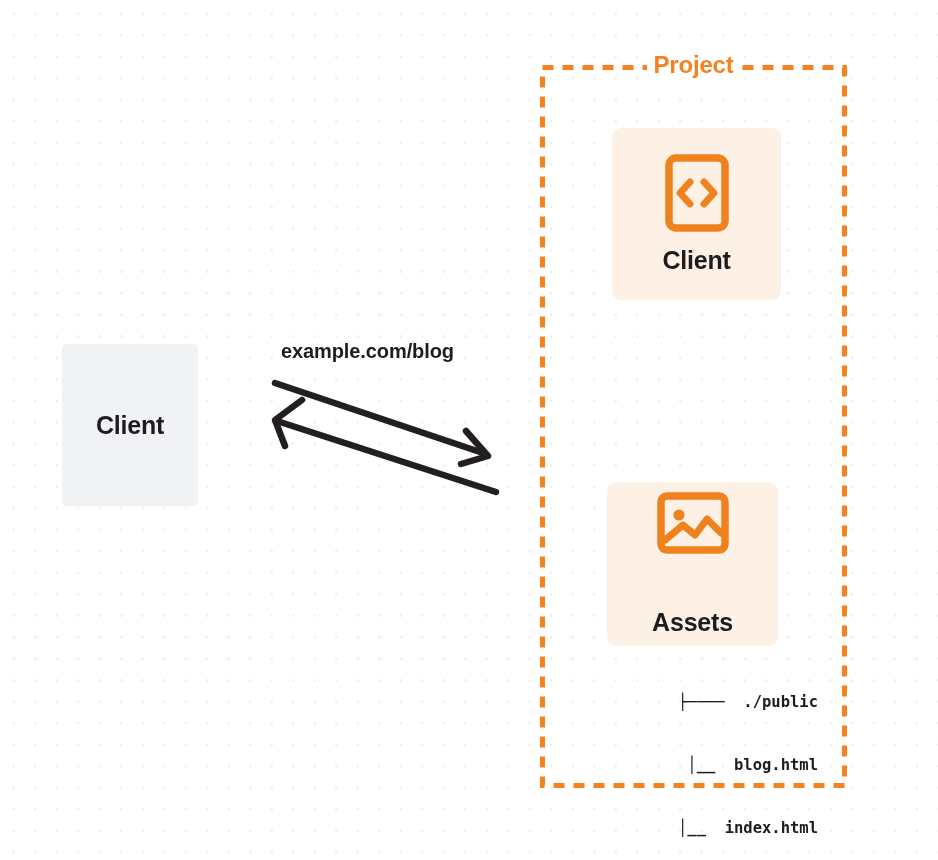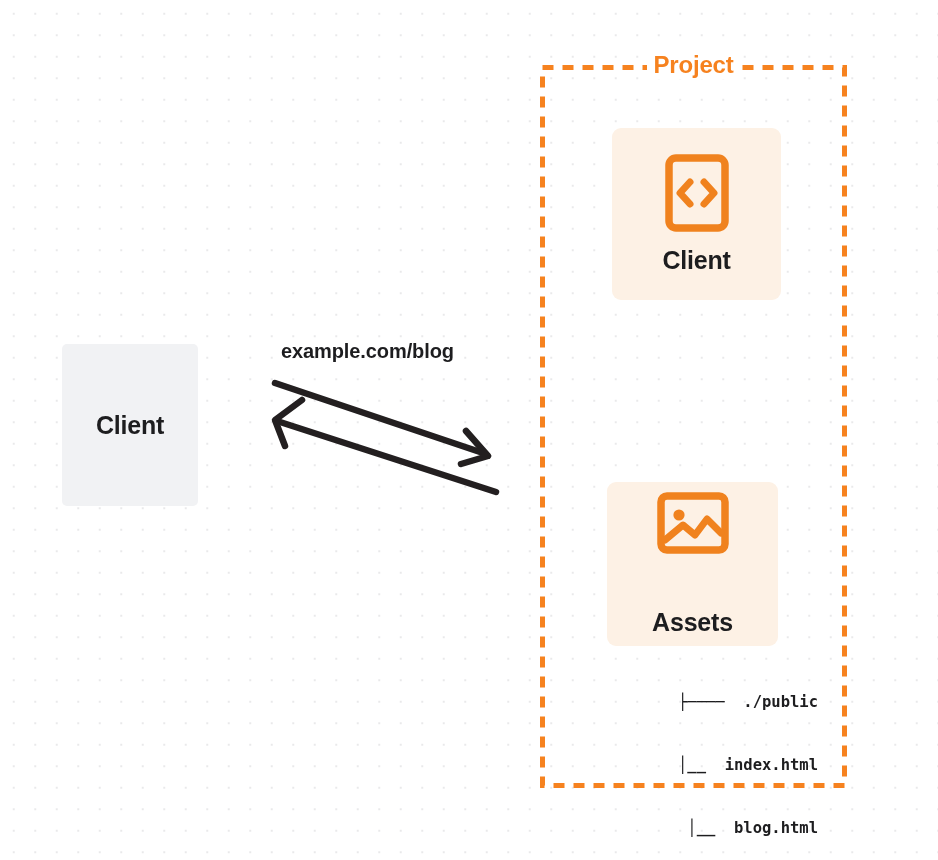--- a/index.html
+++ b/index.html
@@ -181,19 +181,19 @@
       <svg class="card-icon" width="72" height="62" viewBox="0 0 72 62">
         <rect x="4" y="4" width="64" height="54" rx="6" ry="6" fill="none" stroke="#f0821e" stroke-width="7.5"></rect>
         <circle cx="22" cy="23" r="5.6" fill="#f0821e"></circle>
         <polyline points="8,48 26,33 38,43 50,27 64,41" fill="none" stroke="#f0821e" stroke-width="7" stroke-linecap="round" stroke-linejoin="round"></polyline>
       </svg>
       <span class="card-label">Assets</span>
     </div>
 
     <div class="file-tree">
       <span class="tree-row">├────  ./public</span>
+      <span class="tree-row">│__  blog.html</span>
       <span class="tree-row">│__  index.html</span>
-      <span class="tree-row">│__  blog.html</span>
       
     </div>
 
   </div>
 </div>
 
 </body></html>

